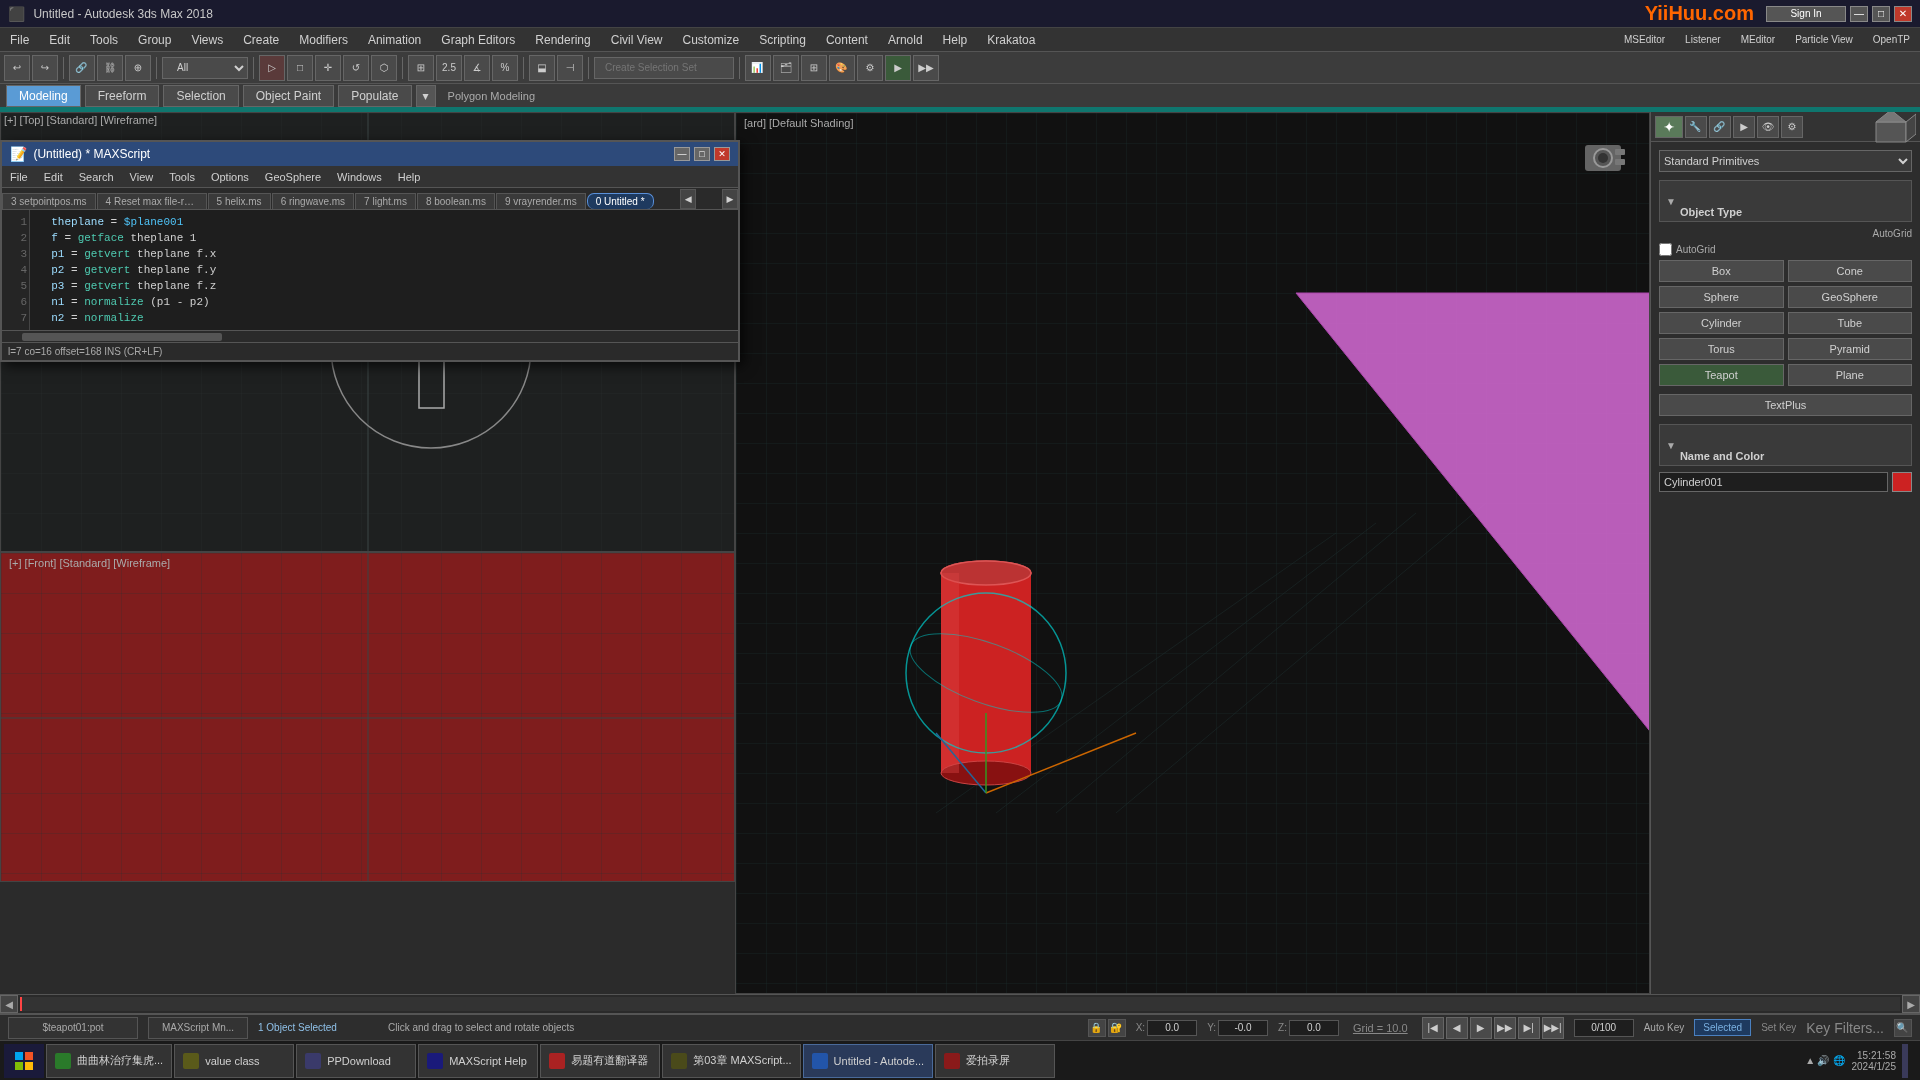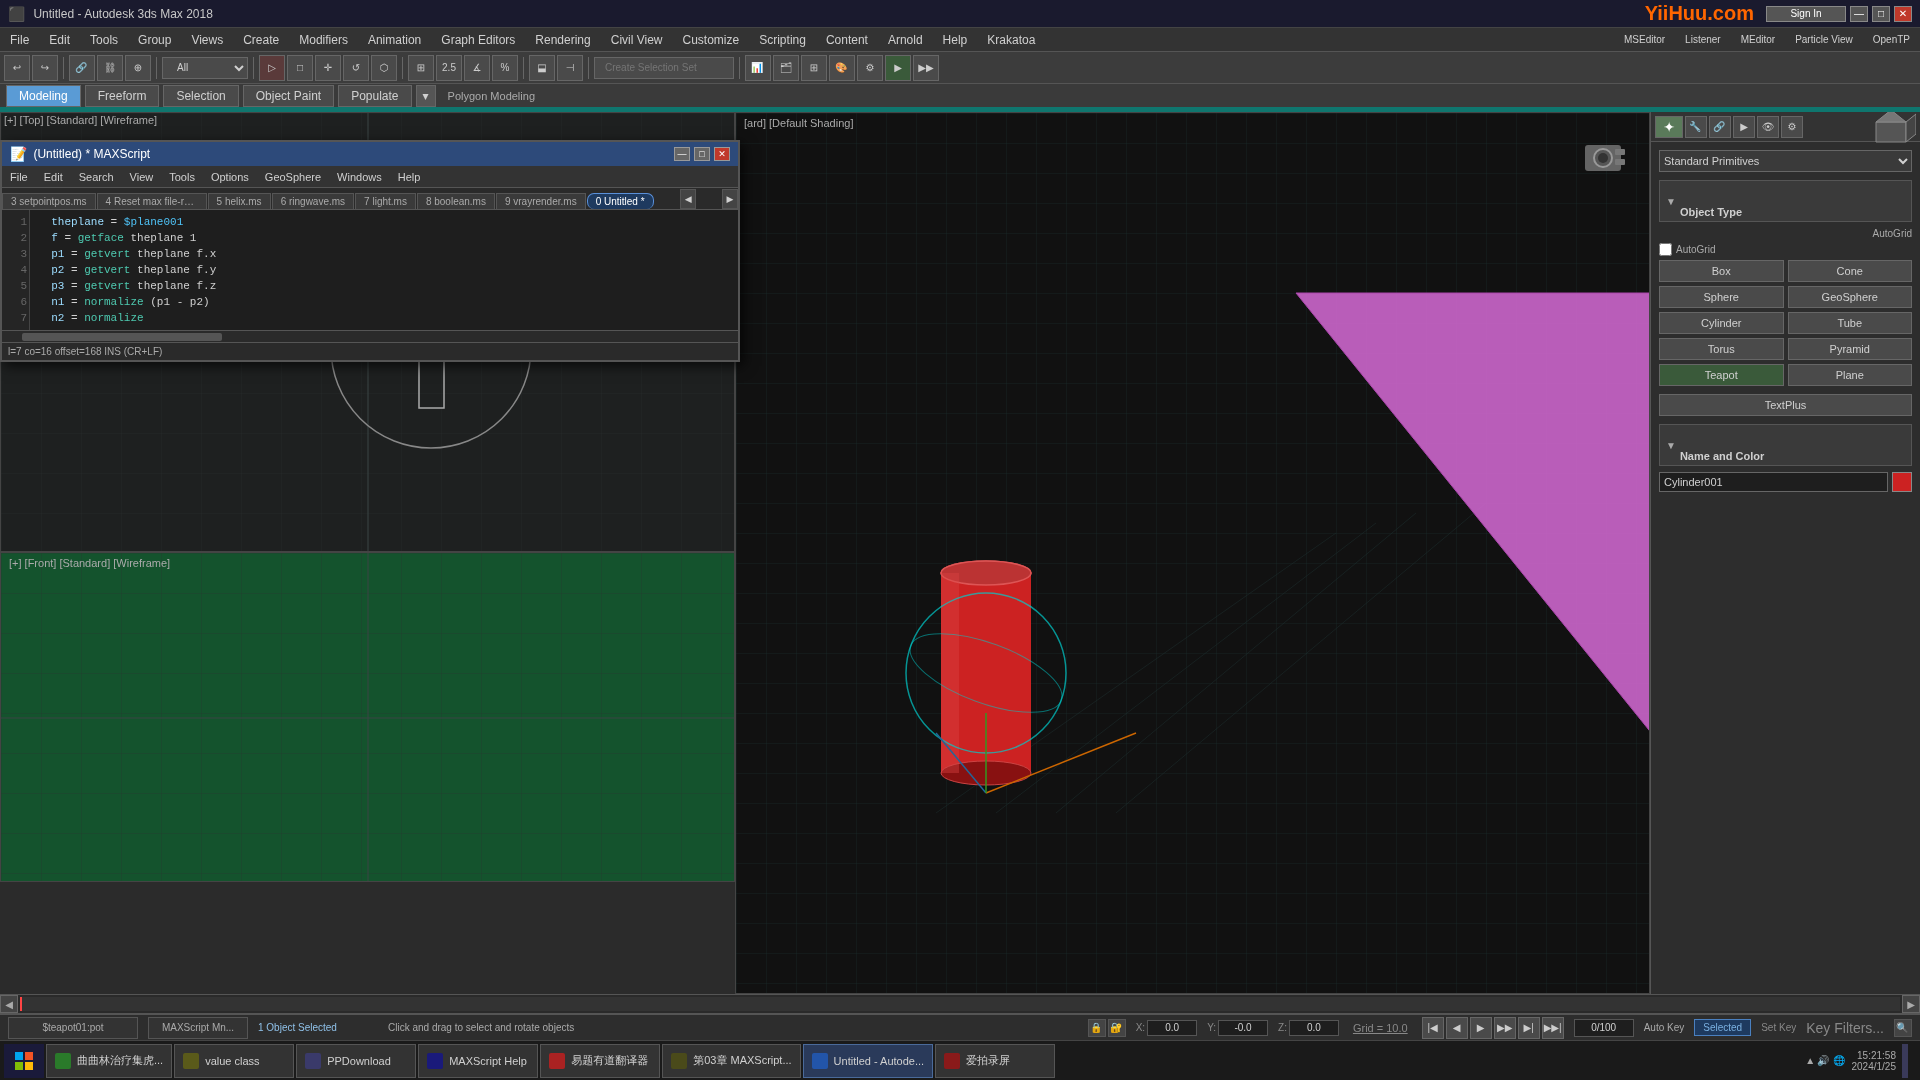--- a/index.html
+++ b/index.html
@@ -474,21 +474,21 @@
 
     <circle cx="430" cy="235" r="100" fill="none" stroke="#888" stroke-width="1.5"></circle>
 
     <rect x="418" y="175" width="25" height="120" fill="none" stroke="#aaa" stroke-width="1.5"></rect>
     <line x1="418" y1="235" x2="455" y2="235" stroke="#aaa" stroke-width="1"></line>
 
     <line x1="430" y1="200" x2="550" y2="130" stroke="#8080c0" stroke-width="1"></line>
   </svg>
 </div>
 
-<div style="position:absolute; left:0; top:552px; width:735px; height:330px; background:#14532d; border:1px solid #444;">
+<div style="position:absolute; left:0; top:552px; width:735px; height:330px; background:#7f1d1d; border:1px solid #444;">
   <div style="position:absolute; top:4px; left:8px; font-size:11px; color:#aaa; z-index:5;">
     [+] [Front] [Standard] [Wireframe]
   </div>
   <svg class="grid-svg">
     <defs>
       <pattern id="grid-bl" width="40" height="40" patternUnits="userSpaceOnUse">
         <path d="M 40 0 L 0 0 0 40" fill="none" stroke="#2a3030" stroke-width="0.5"></path>
       </pattern>
     </defs>
     <rect width="100%" height="100%" fill="url(#grid-bl)"></rect>

